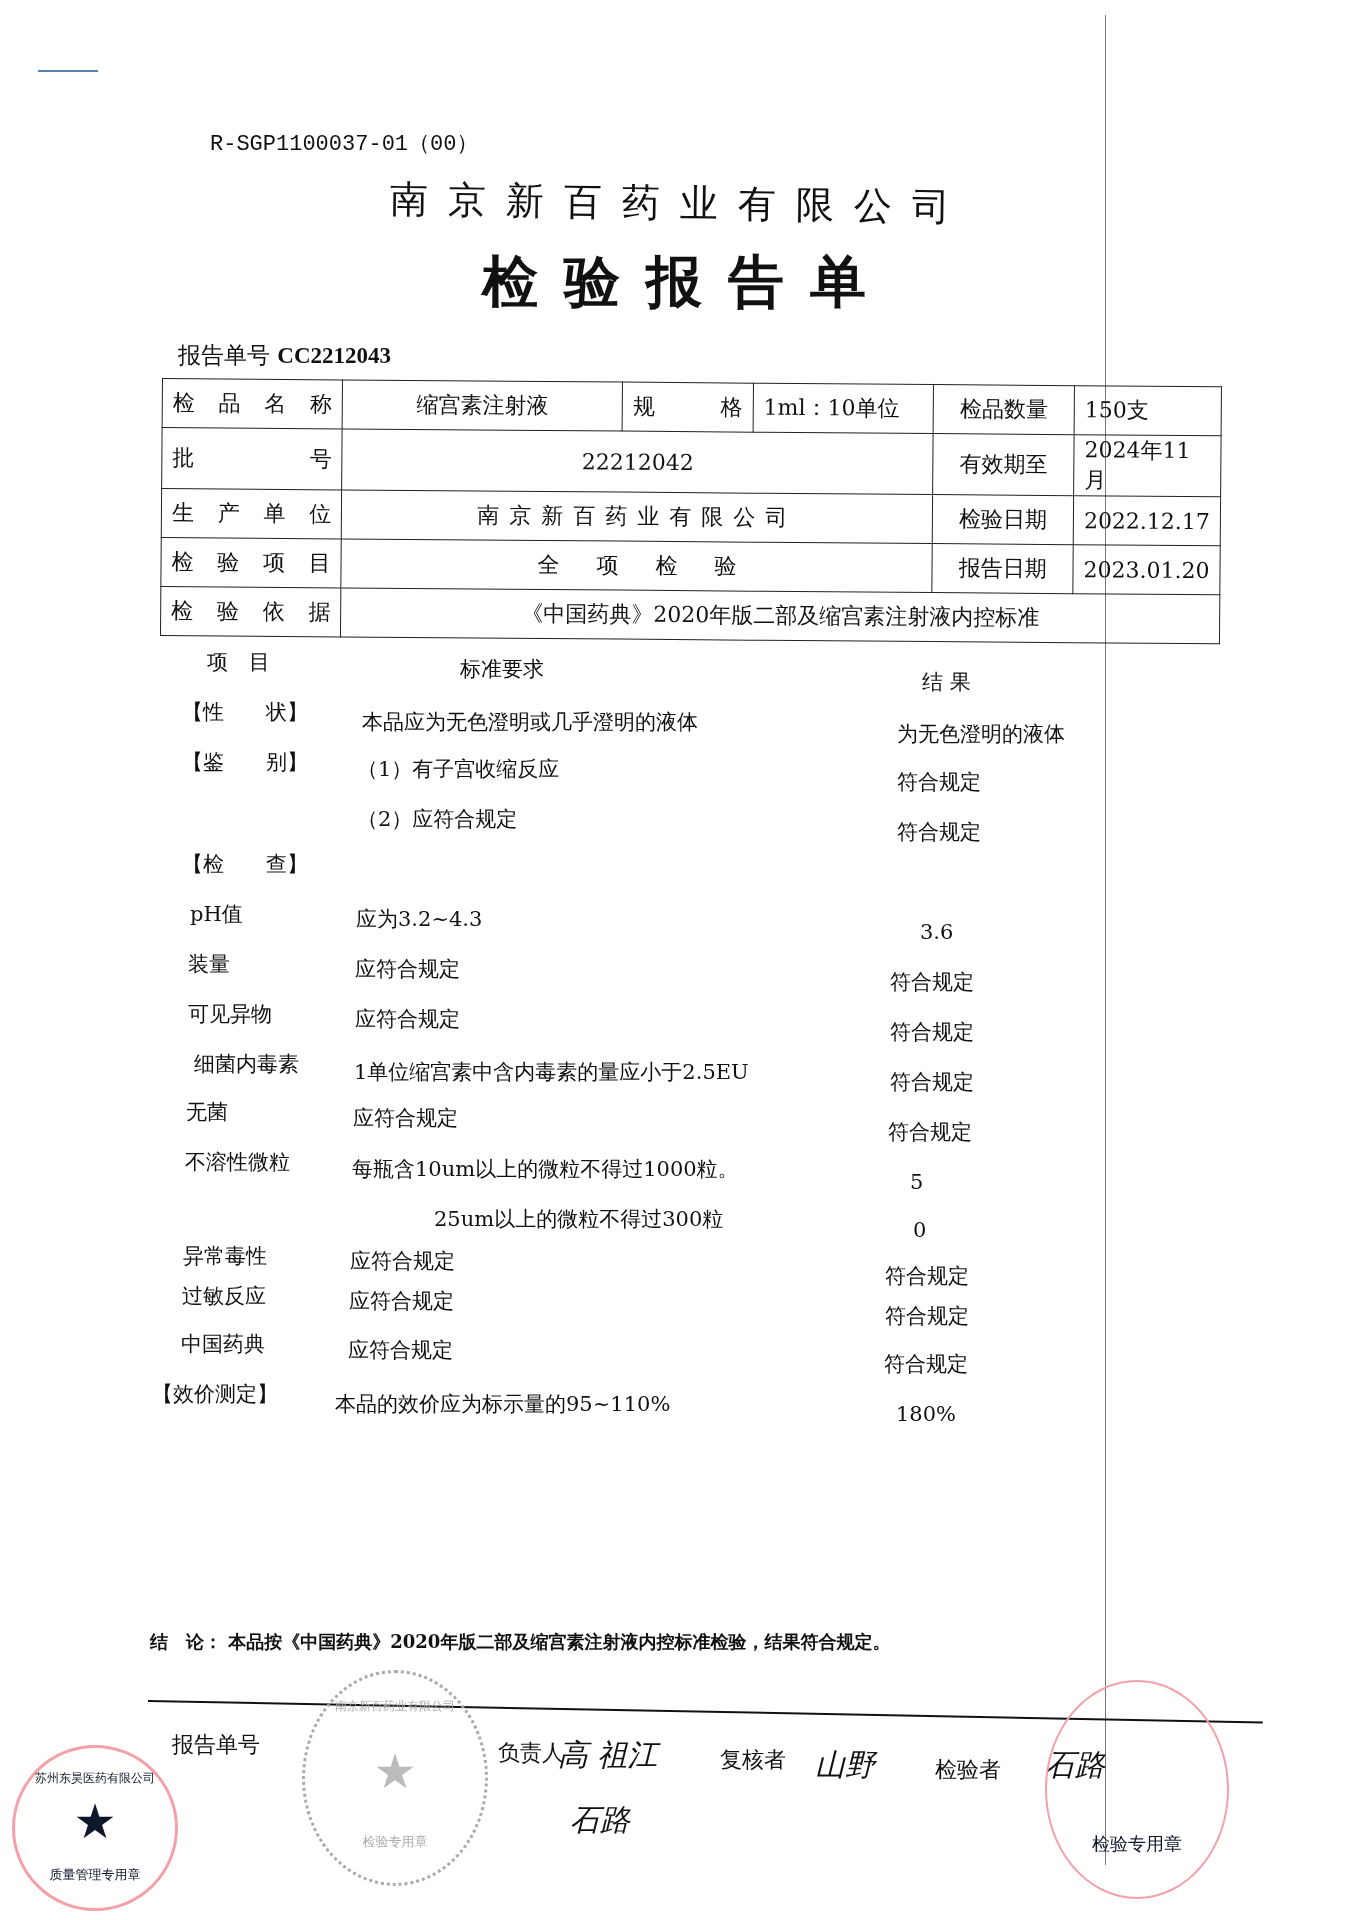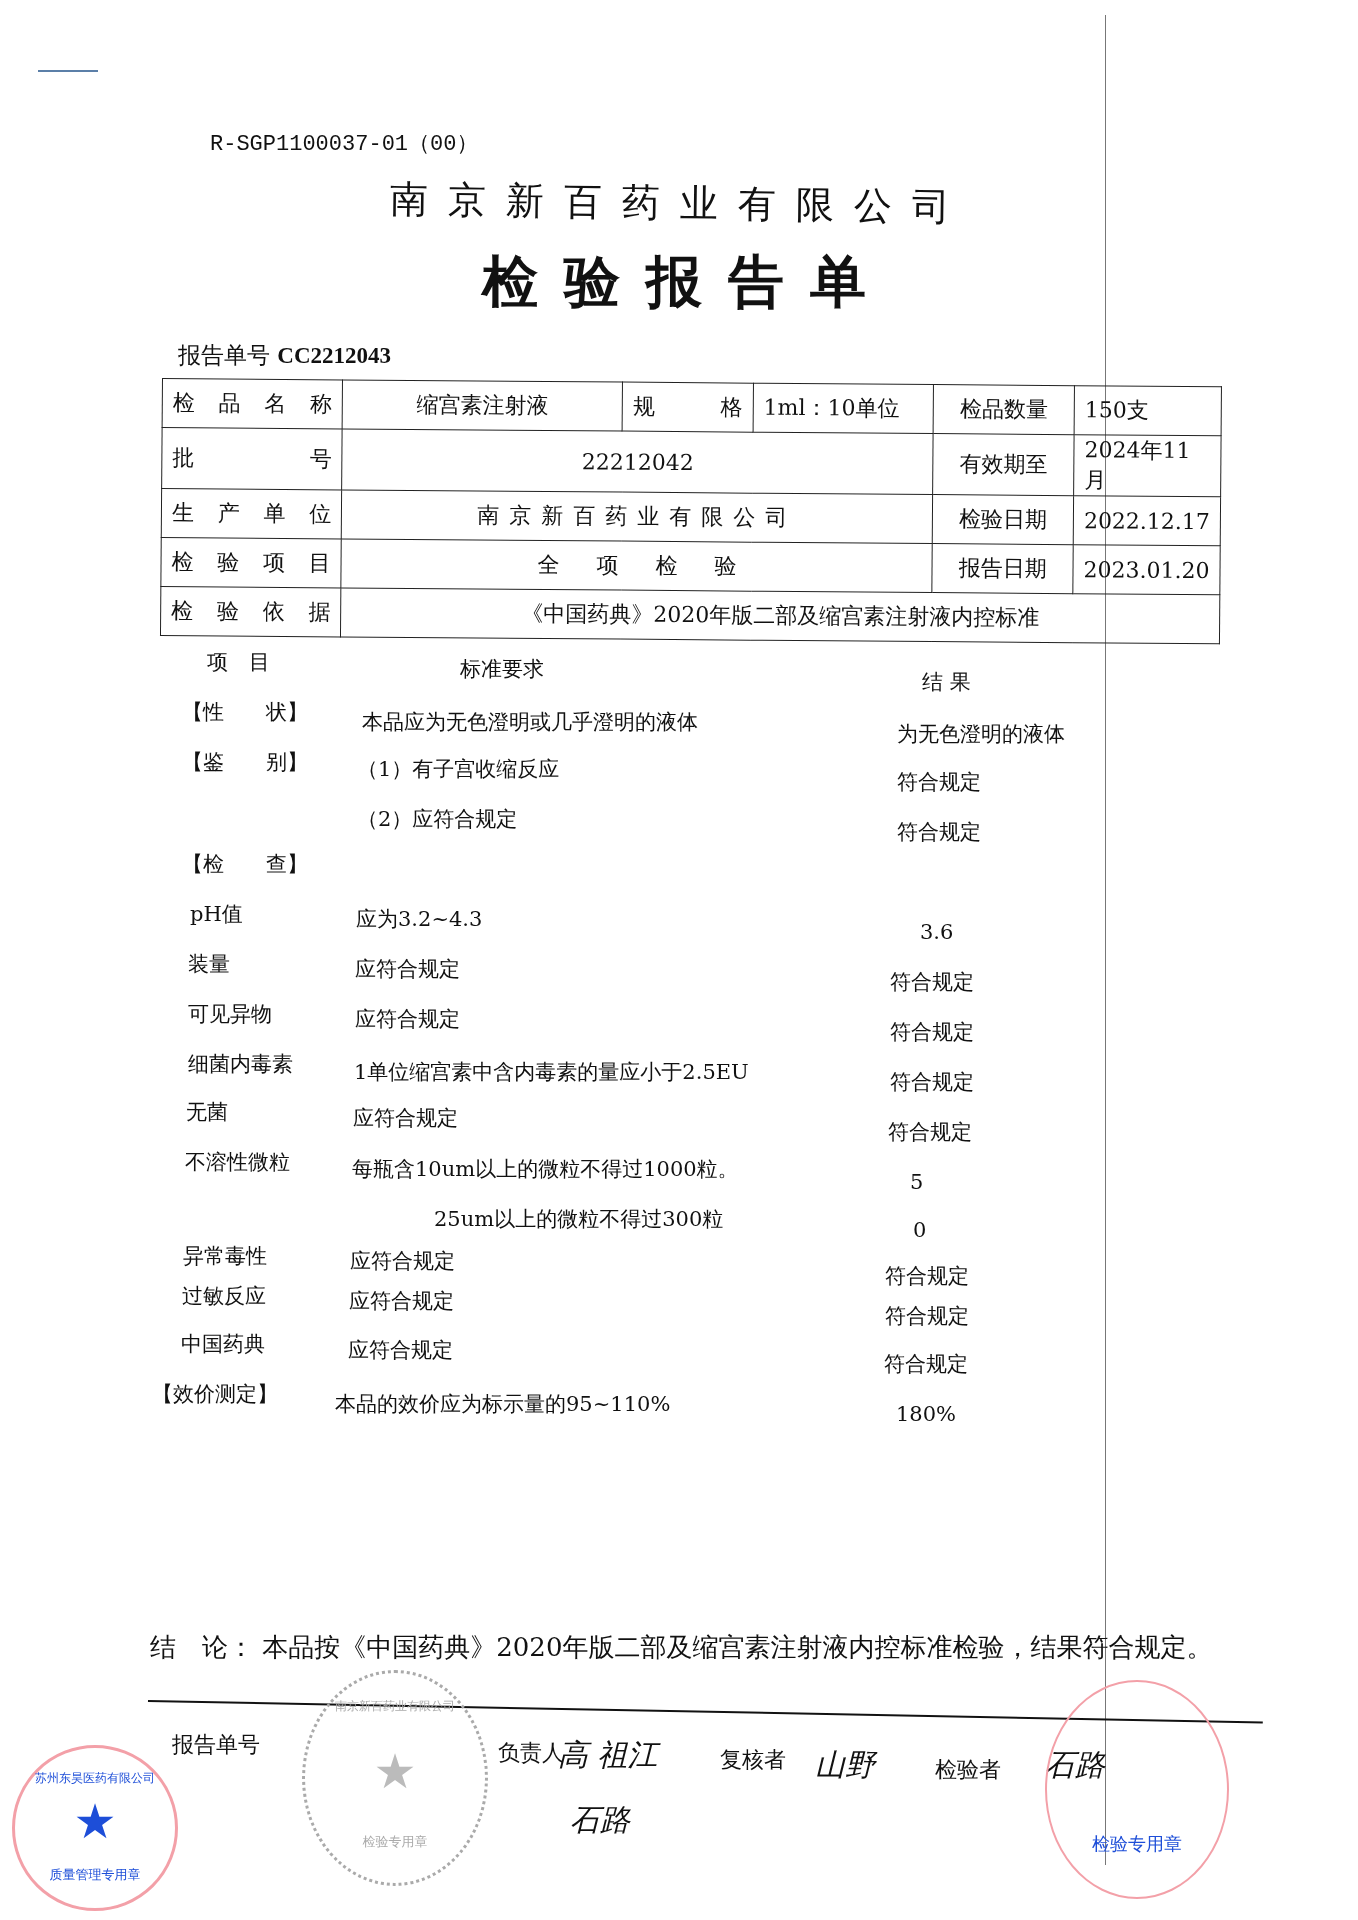--- a/index.html
+++ b/index.html
@@ -13,24 +13,24 @@
   table.info{position:absolute;left:162px;top:378px;width:1060px;border-collapse:collapse;transform:rotate(0.45deg);transform-origin:left top;font-size:22px;}
   table.info td{border:1.6px solid #222;height:48px;padding:0 10px;}
   .lbl{width:160px;text-align:justify;text-align-last:justify;}
   .center{text-align:center;}
   .vline{left:1105px;top:15px;width:1px;height:1850px;background:#777;}
   .hdr{font-size:22px;}
   .row{position:absolute;font-size:21px;white-space:nowrap;}
   .c1{left:180px;}
   .c2{left:355px;}
   .c3{left:895px;}
-  .concl{left:150px;top:1630px;font-size:26px;}
+  .concl{left:150px;top:1630px;font-size:18px;font-weight:bold;}
   .sigline{left:148px;top:1700px;width:1115px;height:2px;background:#111;transform:rotate(1.1deg);transform-origin:left top;}
   .sig{font-size:22px;}
-  .stamp{border-radius:50%;border:3px solid #f3a0a8;color:#1d4ed8;}
+  .stamp{border-radius:50%;border:3px solid #f3a0a8;color:#0f172a;}
   .stampgray{border-radius:50%;border:3px dotted #aaa;color:#aaa;}
   .star{font-size:48px;}
   .hand{font-family:"DejaVu Serif",serif;font-style:italic;font-size:30px;color:#111;}
   .mark{left:38px;top:58px;width:60px;height:12px;border-bottom:2px solid #5b7fa8;}
 </style>
 </head>
 <body>
 
 <div class="abs mark"></div>
 <div class="abs vline"></div>
@@ -102,21 +102,21 @@
   <div class="row c3" style="top:920px;left:920px">3.6</div>
 
   <div class="row c1" style="top:950px;left:188px">装量</div>
   <div class="row c2" style="top:955px;left:355px">应符合规定</div>
   <div class="row c3" style="top:968px;left:890px">符合规定</div>
 
   <div class="row c1" style="top:1000px;left:188px">可见异物</div>
   <div class="row c2" style="top:1005px;left:355px">应符合规定</div>
   <div class="row c3" style="top:1018px;left:890px">符合规定</div>
 
-  <div class="row c1" style="top:1050px;left:188px">细菌内毒素</div>
+  <div class="row c1" style="top:1050px;left:194px">细菌内毒素</div>
   <div class="row c2" style="top:1058px;left:354px">1单位缩宫素中含内毒素的量应小于2.5EU</div>
   <div class="row c3" style="top:1068px;left:890px">符合规定</div>
 
   <div class="row c1" style="top:1098px;left:186px">无菌</div>
   <div class="row c2" style="top:1104px;left:353px">应符合规定</div>
   <div class="row c3" style="top:1118px;left:888px">符合规定</div>
 
   <div class="row c1" style="top:1148px;left:185px">不溶性微粒</div>
   <div class="row c2" style="top:1155px;left:352px">每瓶含10um以上的微粒不得过1000粒。</div>
   <div class="row c3" style="top:1170px;left:910px">5</div>

